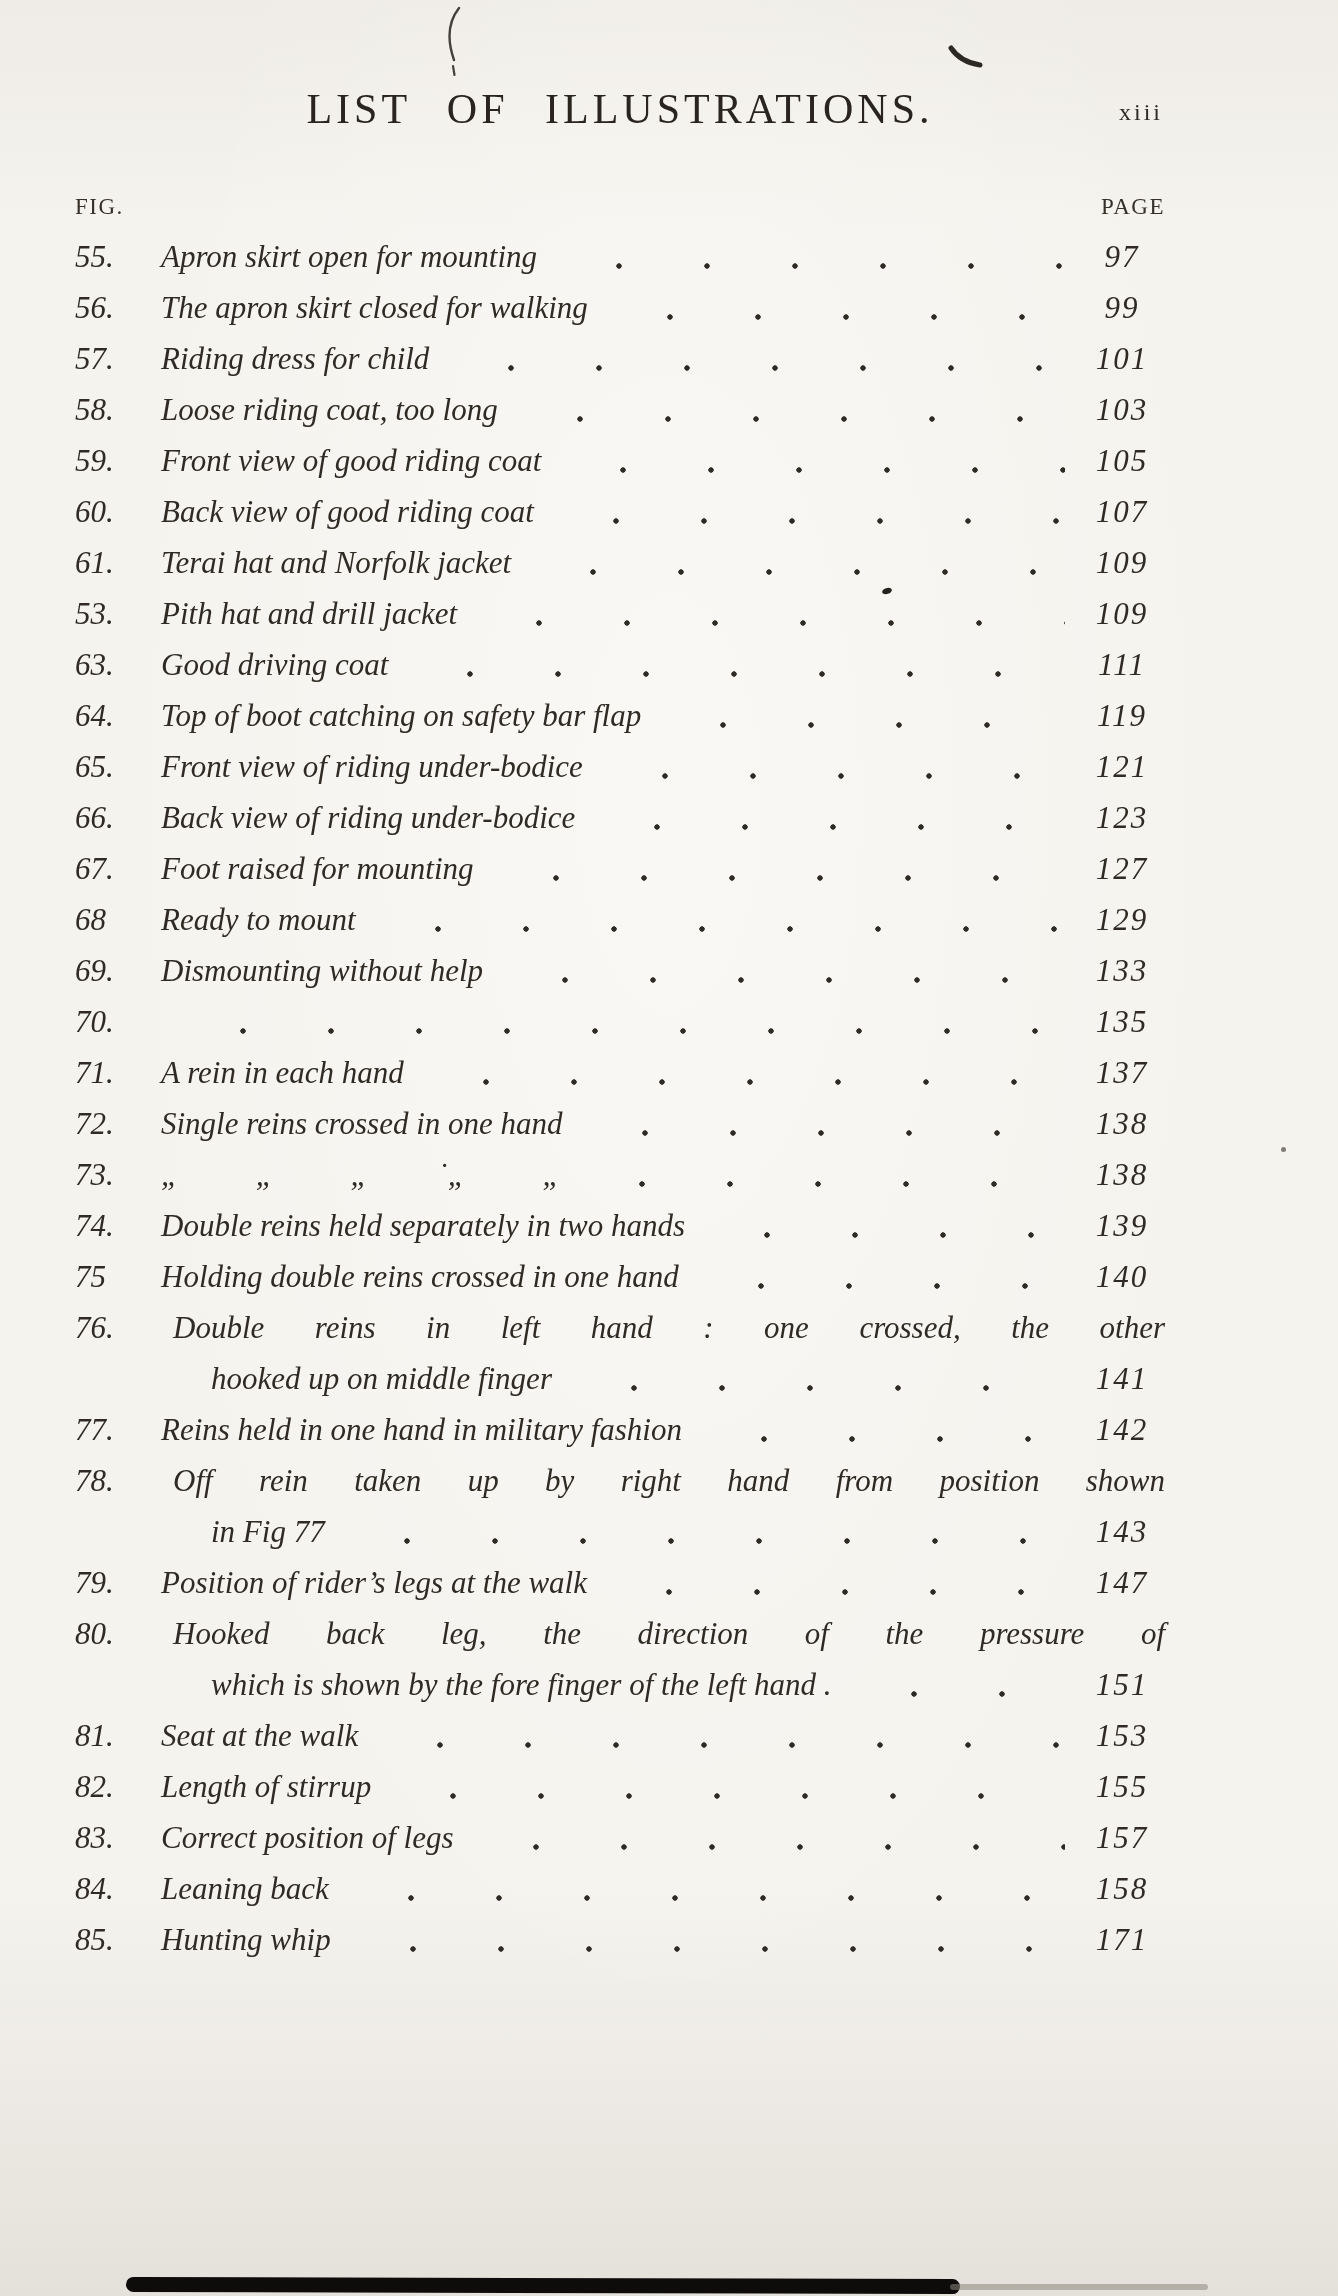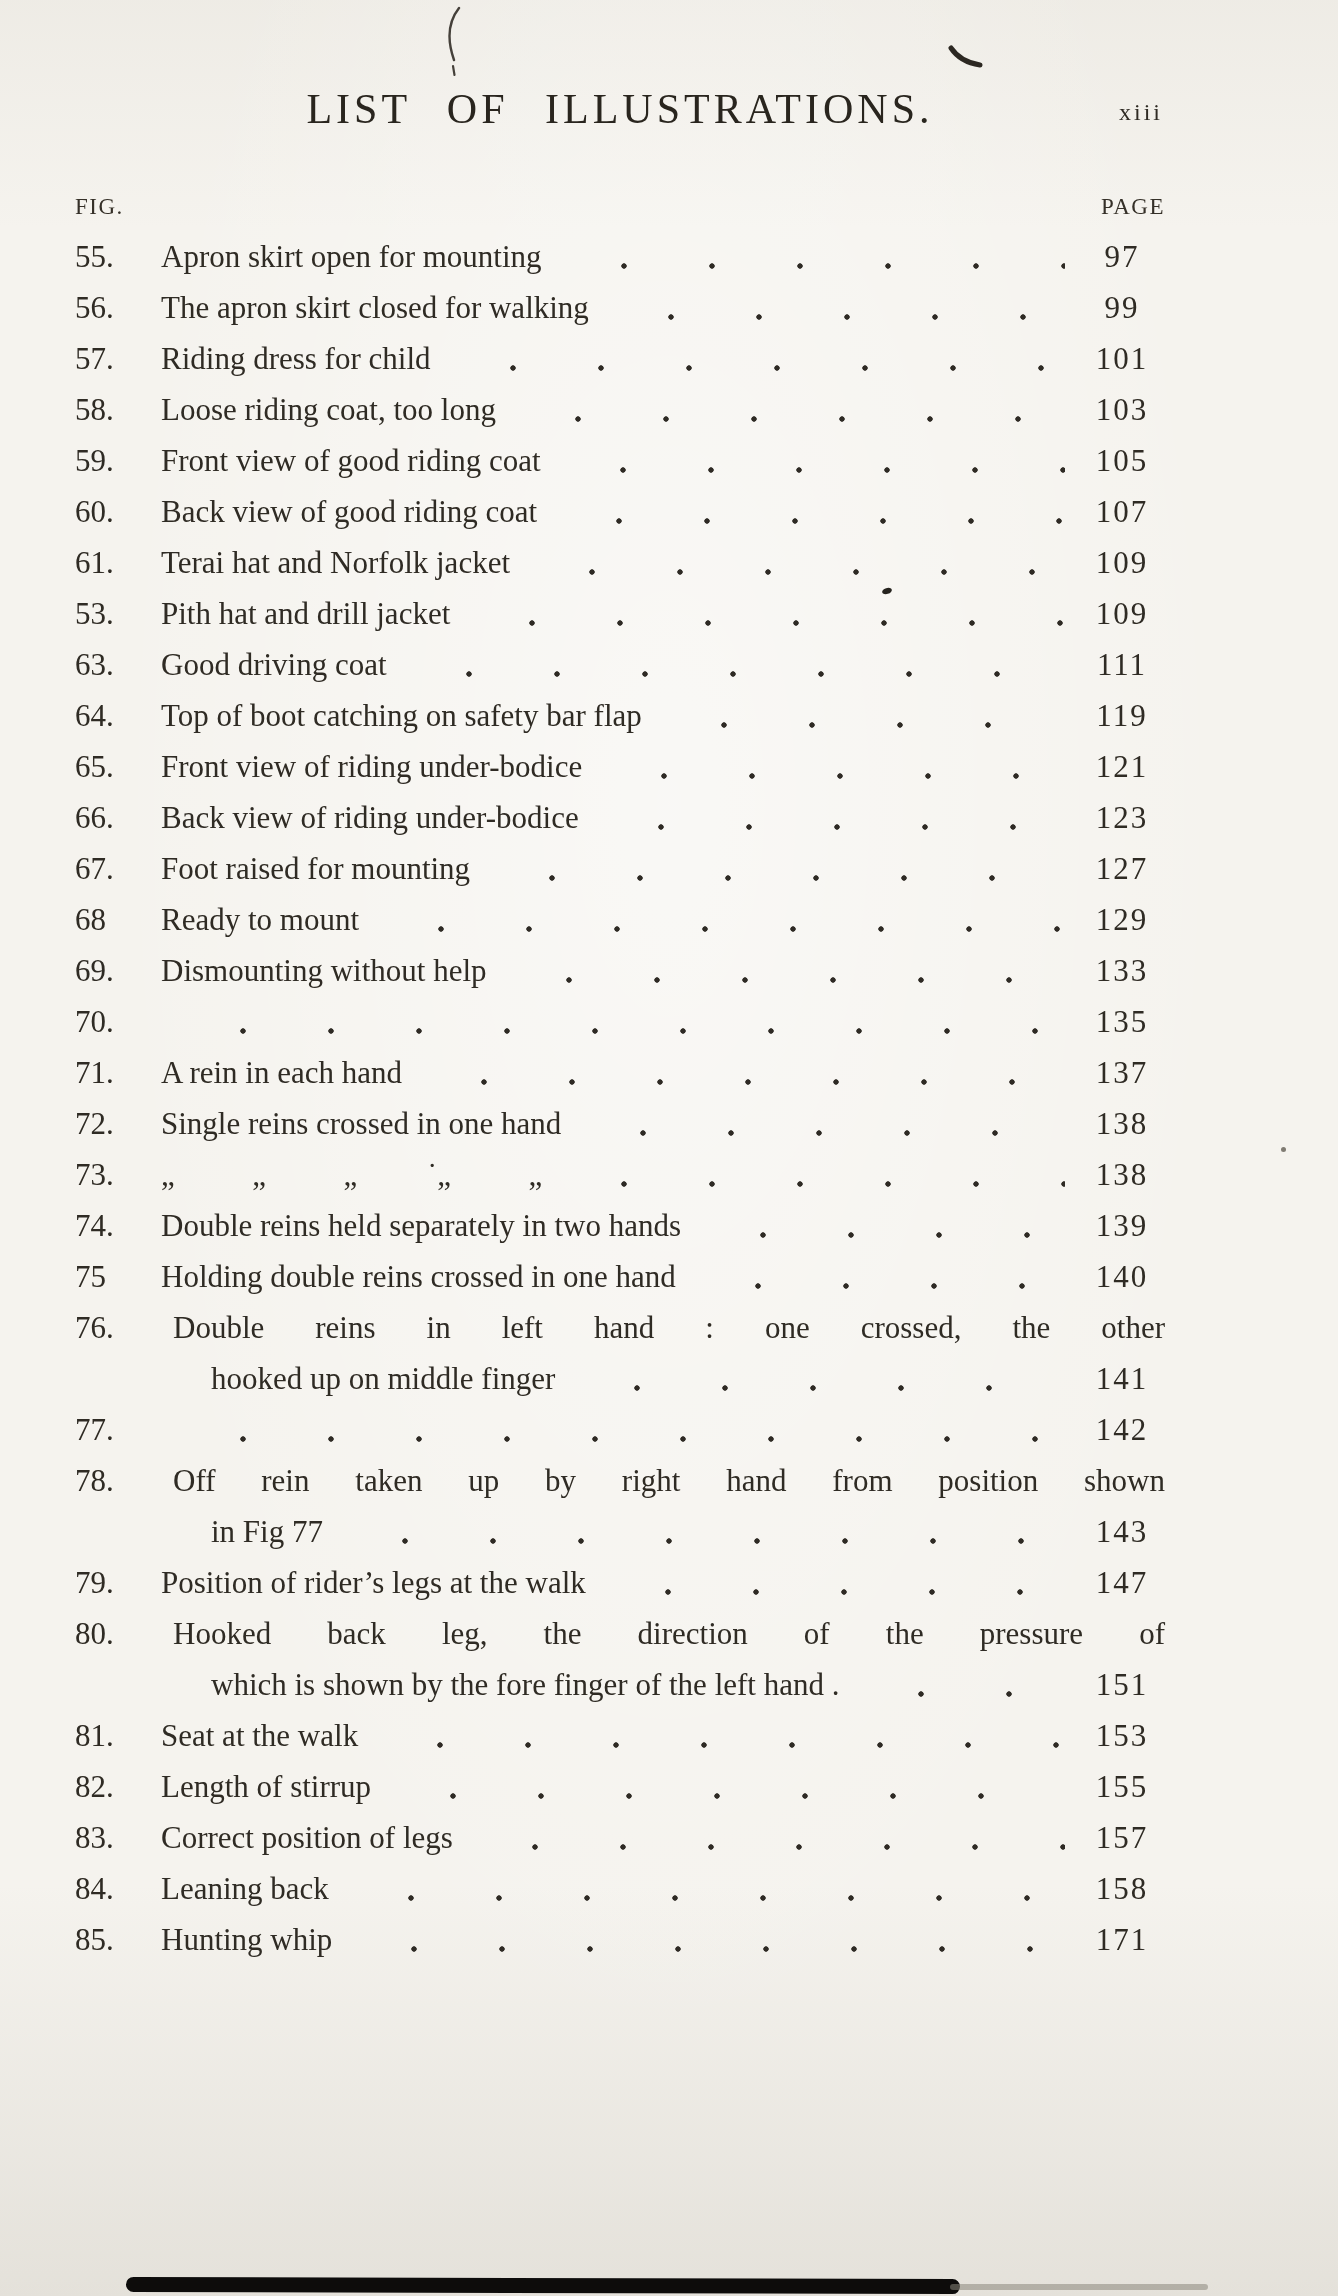--- a/index.html
+++ b/index.html
@@ -53,20 +53,21 @@
     font-size: 23px;
     letter-spacing: 1.5px;
     color: #353028;
   }
   .list { margin-top: 9px; }
   .row {
     display: flex;
     height: 51px;
     line-height: 51px;
     font-size: 31px;
+    font-style: italic;
   }
   .fig { width: 86px; flex: none; }
   .caption { flex: none; white-space: pre; }
   .caption.justify {
     flex: 1;
     white-space: normal;
     text-align: justify;
     text-align-last: justify;
     margin-left: 12px;
     -moz-text-align-last: justify;
@@ -265,20 +266,21 @@
           <span class="caption justify">Double reins in left hand : one crossed, the other</span>
         </div>
         <div class="row">
           <span class="fig"></span>
           <span class="caption indent">hooked up on middle finger</span>
           <span class="leader"></span>
           <span class="pagenum">141</span>
         </div>
         <div class="row">
           <span class="fig">77.</span>
+          <span class="caption">Reins held in one hand in military fashion</span>
           <span class="leader"></span>
           <span class="pagenum">142</span>
         </div>
         <div class="row">
           <span class="fig">78.</span>
           <span class="caption justify">Off rein taken up by right hand from position shown</span>
         </div>
         <div class="row">
           <span class="fig"></span>
           <span class="caption indent">in Fig 77</span>

